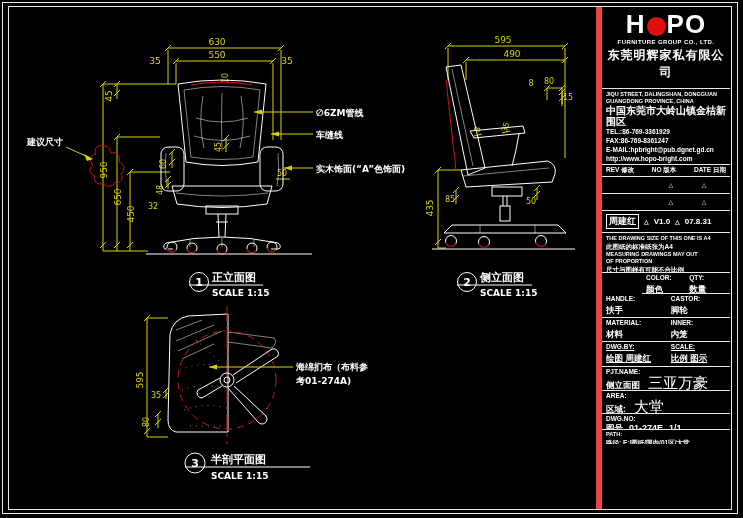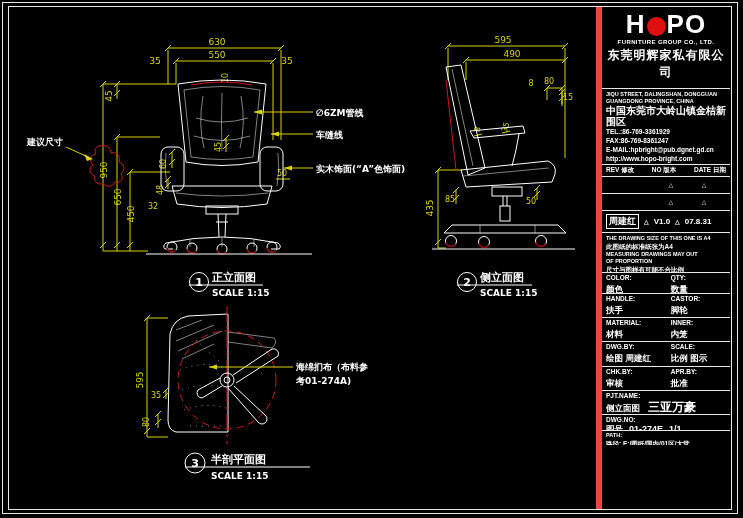--- a/index.html
+++ b/index.html
@@ -44,23 +44,23 @@
   .revrow{height:17px;position:relative;font-size:6px;}
   .revrow .mk1{position:absolute;left:52%;top:4px;}
   .revrow .mk2{position:absolute;left:78%;top:4px;}
   .revrow3{height:22px;display:flex;align-items:center;gap:5px;font-size:8px;font-weight:bold;}
   .namebox{border:1px solid #fff;padding:0 2px;font-size:9px;}
   .mark{font-size:6px;}
   .note-sec{height:40px;padding-top:2px;}
   .grid2{display:grid;grid-template-columns:54% 46%;}
   .en{font-size:6.5px;font-weight:bold;line-height:8px;}
   .cn{font-size:8.5px;font-weight:bold;line-height:10px;margin-top:2px;}
-  .val{font-size:12px;font-weight:bold;margin-left:8px;}
+  .val{font-size:15px;font-weight:normal;margin-left:8px;}
   .val9{font-size:9px;font-weight:bold;margin-left:6px;text-align:center;}
-  .h20{height:20px;} .h21{height:21px;} .h24{height:24px;} .h25{height:25px;}
+  .h20{height:20px;} .h21{height:21px;margin-left:40px;} .h24{height:24px;} .h25{height:25px;text-decoration:underline;}
   .h23{height:23px;} .h16{height:16px;} .h14{height:14px;}
 </style>
 </head>
 <body>
 
 <div class="stage">
   <div class="frame-outer"></div>
   <div class="frame-inner"></div>
 
   <svg width="595" height="518" viewBox="0 0 595 518">
@@ -289,34 +289,30 @@
 
     <div class="sec h25">
       <div class="grid2">
         <span class="en">DWG.BY:</span>
         <span class="en">SCALE:</span>
         <span class="cn"><span>绘图</span> <span>周建红</span></span>
         <span class="cn"><span>比例</span> <span>图示</span></span>
       </div>
     </div>
 
-    <div class="sec h24">
-      <div class="grid2">
-        <span class="en">CHK.BY:</span>
-        <span class="en">APR.BY:</span>
-        <span class="cn">审核</span>
-        <span class="cn">批准</span>
-      </div>
-    </div>
 
     <div class="sec h24">
       <div class="en">PJT.NAME:</div>
       <div class="cn"><span>侧立面图</span><span class="val">三亚万豪</span></div>
     </div>
 
+    <div class="sec h23">
+      <div class="en">AREA:</div>
+      <div class="cn"><span>区域:</span><span class="val">大堂</span></div>
+    </div>
 
 
     <div class="sec h16">
       <div class="en">DWG.NO:</div>
       <div class="cn" style="margin-top:0"><span>图号</span><span class="val9">01-274E</span><span class="val9">1/1</span></div>
     </div>
 
     <div class="sec h14">
       <div class="t5">PATH:</div>
       <div class="t7"><span>路径:</span> <span>E:/图纸/国内/01区/大堂</span></div>

